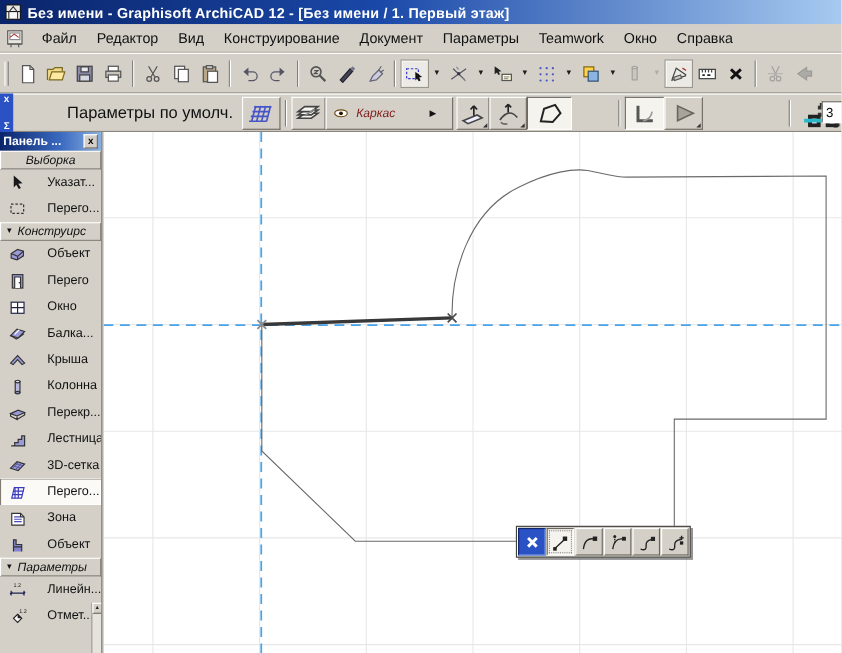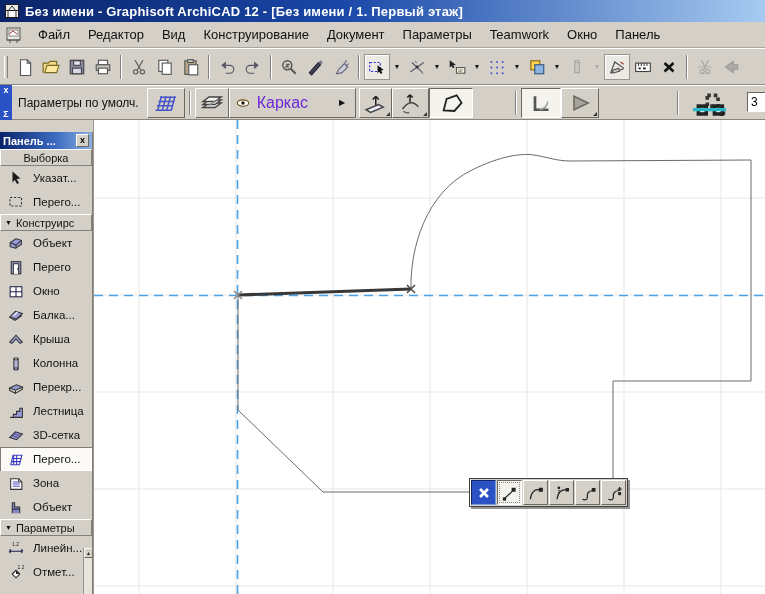--- a/index.html
+++ b/index.html
@@ -25,40 +25,40 @@
   .sep { width:2px; height:24px; border-left:1px solid #808080; border-right:1px solid #fff; margin:0 4px; }
   .tb-btn { width:26px; height:26px; display:flex; align-items:center; justify-content:center; background:transparent; border:1px solid transparent; }
   .tb-btn.active { background:#eceae4; border:1px solid #9a968e; box-shadow:inset 1px 1px 0 #fff; }
   .tb-btn.disabled { opacity:.5; }
   .dd { width:14px; height:26px; font-size:7px; color:#1a1a1a; display:flex; align-items:center; justify-content:center; }
   .dd.disabled { color:#9a968e; opacity:.6; }
 
   
   .dockstrip { width:12px; height:35px; background:#2a52c4; display:flex; flex-direction:column; justify-content:space-between; align-items:center; padding:1px 0; flex:0 0 12px; }
   .dockstrip span { color:#fff; font-size:9px; font-weight:bold; line-height:9px; }
-  .infobox-label { font-size:12px; color:#111; padding:0 8px 0 6px; white-space:nowrap; }
+  .infobox-label { font-size:15px; color:#111; padding:0 8px 0 6px; white-space:nowrap;margin-left:43px; }
   .big-btn { height:30px; background:#d4d0c8; border:1px solid; border-color:#fff #6c675f #6c675f #fff; display:flex; align-items:center; justify-content:center; }
   .big-btn.pressed { background:#f4f3ee; border-color:#6c675f #fff #fff #6c675f; }
   .combo { height:30px; border:1px solid; border-color:#fff #6c675f #6c675f #fff; display:flex; align-items:center; padding:0 4px; gap:5px; background:#d4d0c8; }
-  .combo .lbl { font-size:16px; color:#6d28d9; }
+  .combo .lbl { font-size:11px; color:#7f1d1d;font-style:italic; }
   .combo .arr { font-size:8px; color:#111; margin-left:26px; }
   .flyout-corner { position:absolute; right:1px; bottom:1px; width:0; height:0; border-left:4px solid transparent; border-bottom:4px solid #333; }
   .seg-input { position:absolute; right:-6px; top:6px; width:24px; height:20px; background:#fff; border:1px solid; border-color:#6c675f #fff #fff #6c675f; font-size:12px; padding:2px 3px; }
 
   
   .main { flex:1; display:flex; overflow:hidden; }
 
   
-  .toolbox { width:93px; flex:0 0 93px; background:#d4d0c8; border-right:1px solid #807c74; display:flex; flex-direction:column; overflow:hidden; position:relative;margin-top:12px; }
+  .toolbox { width:93px; flex:0 0 93px; background:#d4d0c8; border-right:1px solid #807c74; display:flex; flex-direction:column; overflow:hidden; position:relative; }
   .tb-title { height:17px; flex:0 0 17px; background:linear-gradient(90deg,#0a246a,#3a6ac0 60%,#8ab0e0); color:#fff; font-size:11px; font-weight:bold; display:flex; align-items:center; padding:0 3px; }
   .tb-title .x { margin-left:auto; width:13px; height:13px; background:#d4d0c8; color:#000; border:1px solid; border-color:#fff #6c675f #6c675f #fff; font-size:9px; font-weight:bold; display:flex; align-items:center; justify-content:center; line-height:1; }
-  .tool-header { height:17px; flex:0 0 17px; background:#d4d0c8; border:1px solid; border-color:#fff #84807a #84807a #fff; font-size:11px; color:#111; display:flex; align-items:center; padding:0 4px; gap:4px; overflow:hidden; white-space:nowrap; }
+  .tool-header { height:17px; flex:0 0 17px; background:#d4d0c8; border:1px solid; border-color:#fff #84807a #84807a #fff; font-size:11px; color:#111; display:flex; align-items:center; padding:0 4px; gap:4px; overflow:hidden; white-space:nowrap;font-style:italic; }
   .tool-header.center { justify-content:center; }
   .tool-header .tri { font-size:7px; }
-  .tool-row { height:24px; flex:0 0 24px; display:flex; align-items:center; padding-left:5px; gap:6px; font-size:11.5px; color:#111; white-space:nowrap; overflow:hidden; }
+  .tool-row { height:24px; flex:0 0 24px; display:flex; align-items:center; padding-left:5px; gap:16px; font-size:11.5px; color:#111; white-space:nowrap; overflow:hidden; }
   .tool-row .ic { width:22px; height:17px; display:flex; align-items:center; justify-content:center; flex:0 0 22px; }
   .tool-row.selected { background:#fbfaf6; box-shadow:inset 1px 1px 0 #807c74, inset -1px -1px 0 #fff; }
   .tb-scroll { position:absolute; right:0; bottom:0; width:9px; height:46px; background:#e6e3dc; border-left:1px solid #9a968e; }
   .tb-scroll .up { width:9px; height:10px; background:#d4d0c8; border:1px solid; border-color:#fff #6c675f #6c675f #fff; font-size:5px; text-align:center; line-height:9px; color:#222; }
 
   
   .canvas { flex:1; position:relative; background:#fff; border-left:1px solid #9a968e; overflow:hidden; }
   .canvas svg.plan { position:absolute; left:0; top:0; }
 
   
@@ -95,21 +95,21 @@
     </span>
     <span style="display:flex">
         <span class="menu-item">Файл</span>
         <span class="menu-item">Редактор</span>
         <span class="menu-item">Вид</span>
         <span class="menu-item">Конструирование</span>
         <span class="menu-item">Документ</span>
         <span class="menu-item">Параметры</span>
         <span class="menu-item">Teamwork</span>
         <span class="menu-item">Окно</span>
-        <span class="menu-item">Панель</span>
+        <span class="menu-item">Справка</span>
       </span>
   </div>
 
   <div class="toolbar toolbar1">
     <span class="grip"></span>
     <span style="display:flex;align-items:center">
         <span class="tb-btn">
           <svg width="18" height="18" viewBox="0 0 16 16" style="display:block">
             <path d="M4 1.5h6l3 3v11H4z" fill="#fff" stroke="#555"></path>
             <path d="M10 1.5v3h3" fill="none" stroke="#555"></path>

